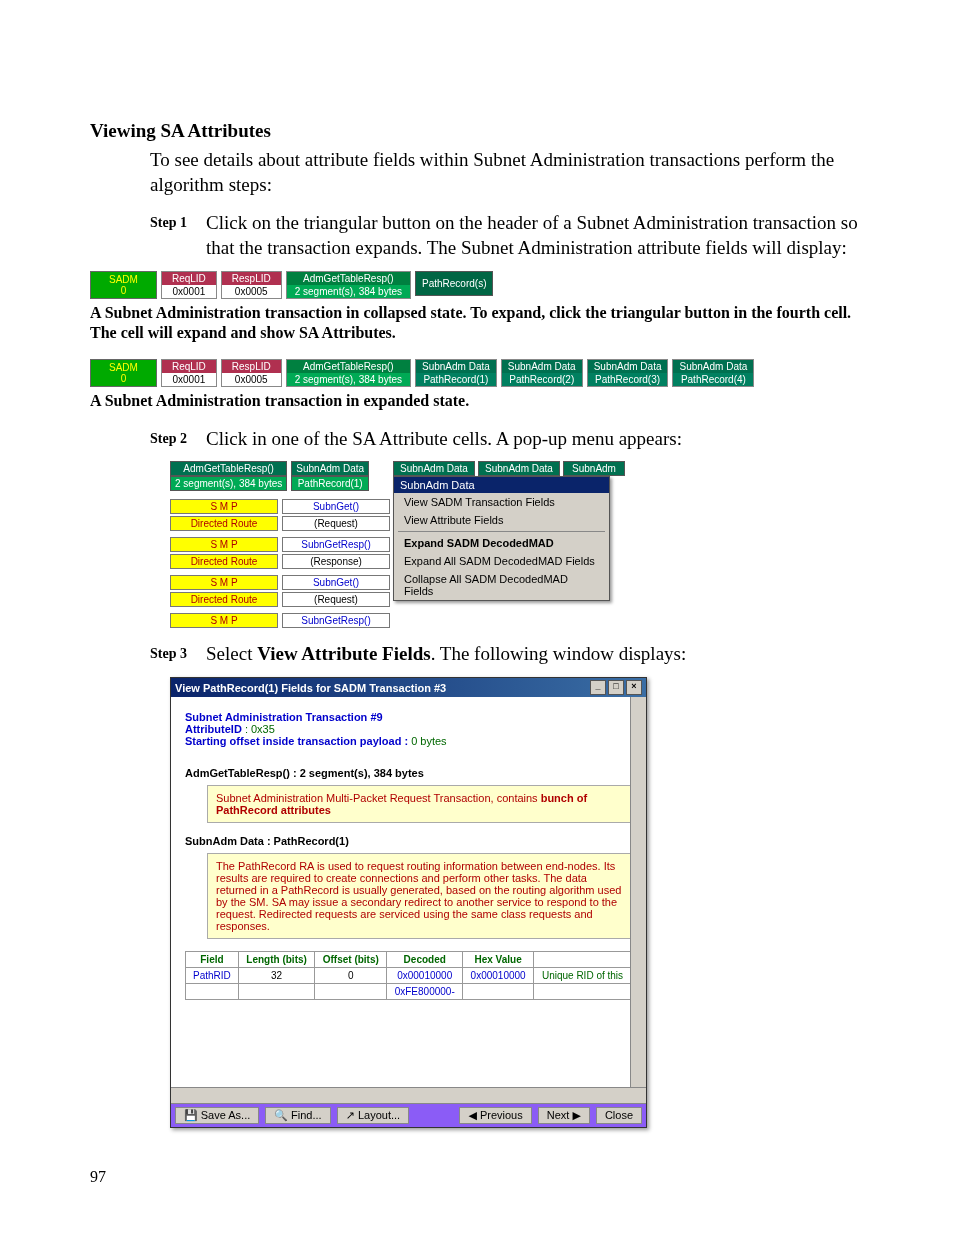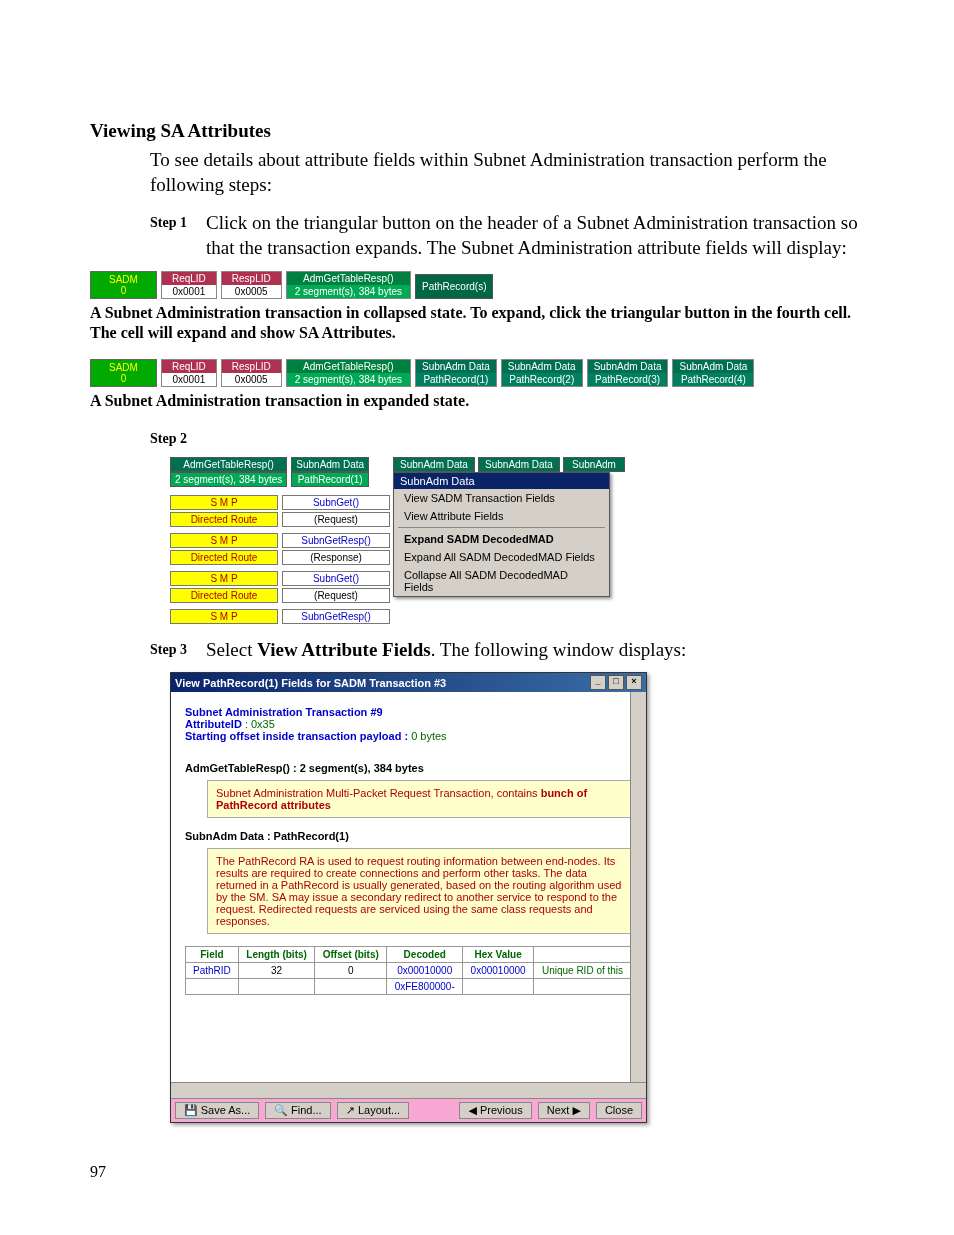--- a/index.html
+++ b/index.html
@@ -54,21 +54,21 @@
     line-height: 1.3;
     flex: 1;
   }
   
   .ss1 {
     margin: 6px 0 4px 0;
     font-family: Tahoma, Arial, sans-serif;
     font-size: 10px;
     display: flex;
     gap: 4px;
-    align-items: flex-end;
+    align-items: flex-start;
   }
   .sadm-block {
     background: #00aa00;
     color: #ffff00;
     text-align: center;
     font-size: 10px;
     padding: 2px 18px;
     border: 1px solid #666;
     line-height: 1.1;
   }
@@ -168,21 +168,21 @@
   }
   .tbl th, .tbl td {
     border: 1px solid #999;
     padding: 2px 6px;
     text-align: center;
   }
   .tbl th { color:#006600; font-weight:bold; background:#fff;}
   .tbl td.blue-td { color:#0000cc;}
   .tbl td.green-td { color:#006600;}
   .ss3 .btnbar {
-    background:#f9a8d4;
+    background:#8b5cf6;
     border-top:1px solid #888;
     padding:3px 4px;
     display:flex;
     gap:6px;
     font-size:11px;
   }
   .ss3 .btnbar .btn3 {
     background:#d4d0c8;
     border:1px solid #888;
     padding:1px 8px;
@@ -199,21 +199,21 @@
   }
 </style>
 </head>
 <body>
 
 <div class="page">
 
 
   <div class="section-title">Viewing SA Attributes</div>
 
-  <div class="body-text">To see details about attribute fields within Subnet Administration transaction perform the following steps:</div>
+  <div class="body-text">To see details about attribute fields within Subnet Administration transactions perform the algorithm steps:</div>
 
   <div class="step-row">
     <div class="step-label">Step 1</div>
     <div class="step-text">Click on the triangular button on the header of a Subnet Administration transaction so that the transaction expands.  The Subnet Administration attribute fields will display:</div>
   </div>
 
   <div class="ss1">
     <div class="sadm-block">
       <div>SADM</div>
       <div>0</div>
@@ -267,20 +267,21 @@
     <div class="hdr-cell subn-cell">
       <div class="top">SubnAdm Data</div>
       <div class="bot">PathRecord(4)</div>
     </div>
   </div>
 
   <div class="caption">A Subnet Administration transaction in expanded state.</div>
 
   <div class="step-row">
     <div class="step-label">Step 2</div>
+    <div class="step-text">Click in one of the SA Attribute cells.  A pop-up menu appears:</div>
   </div>
 
   <div class="ss2">
     <div style="display:flex; gap:3px; align-items:flex-start;">
       <div style="flex-shrink:0;">
         <div class="row">
           <div>
             <div class="cell-g-top">AdmGetTableResp()</div>
             <div class="cell-g-bot" style="background:#00aa55;">2 segment(s), 384 bytes</div>
           </div>

